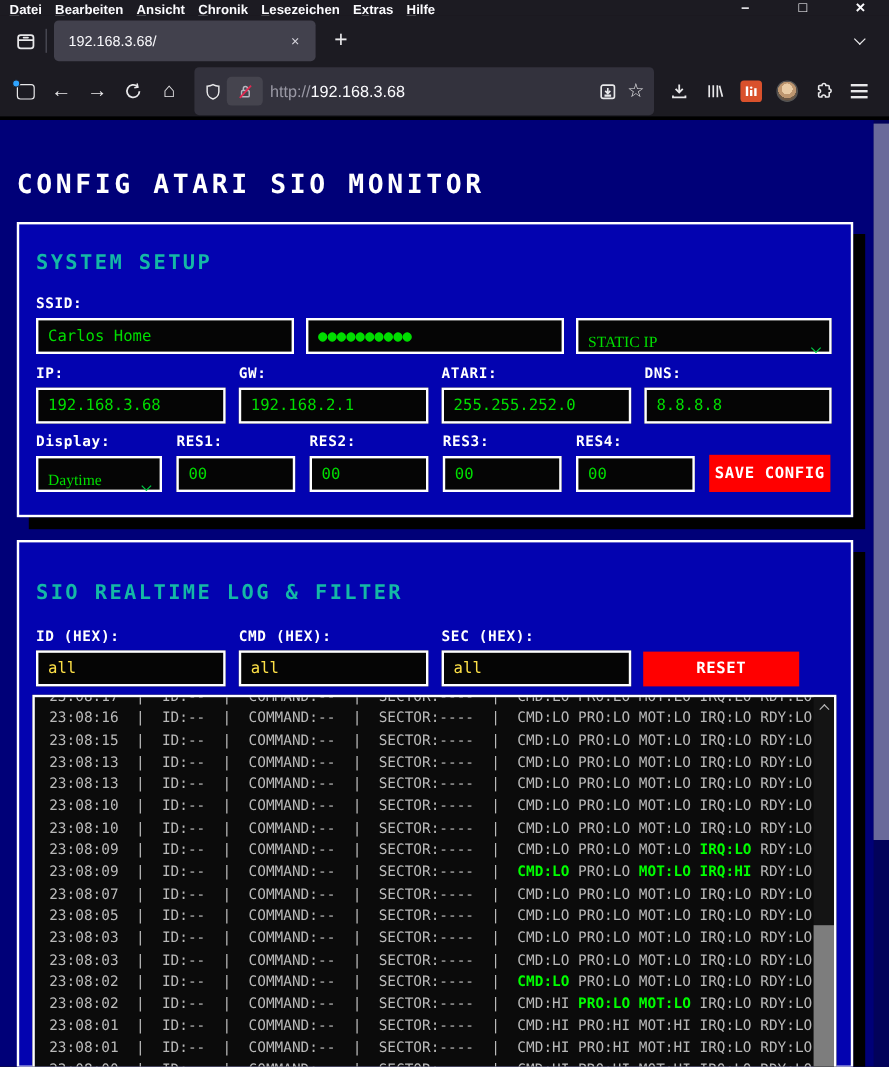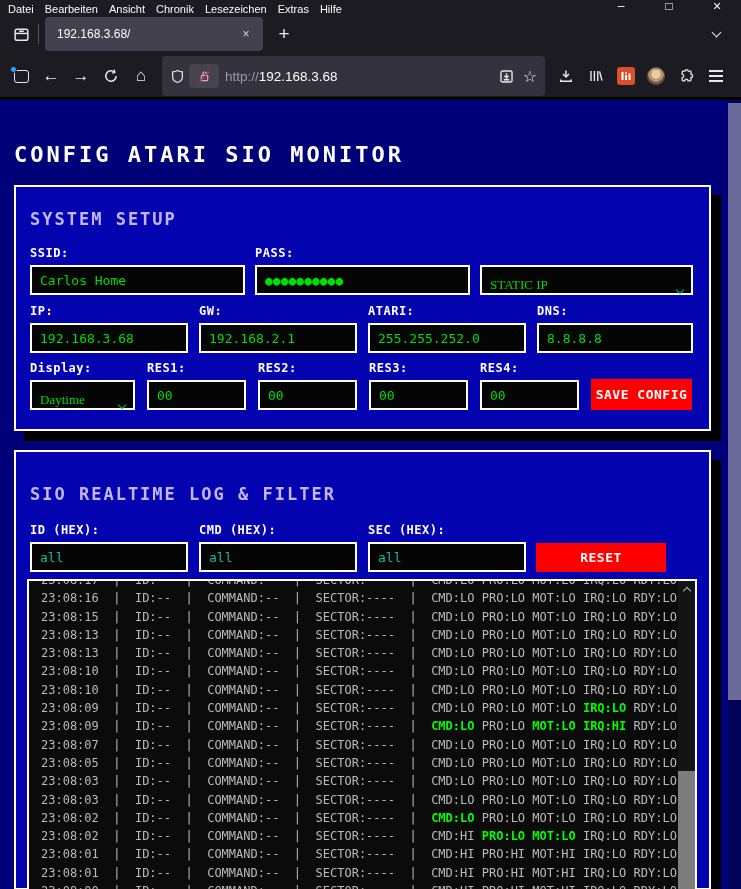--- a/index.html
+++ b/index.html
@@ -1,21 +1,21 @@
 <!DOCTYPE html>
 <html><head>
 <meta charset="utf-8">
 <style>
   * { margin:0; padding:0; box-sizing:border-box; }
   html,body { width:741px; height:889px; overflow:hidden; background:#1c1b22;
               font-family:"Liberation Sans", sans-serif; }
 
   
   .menubar { height:13px; background:#1c1b22; display:flex; align-items:flex-end;
-             padding:0 0 0 8px; color:#fbfbfe; font-size:11px; overflow:hidden; }
+             padding:0 0 0 8px; color:#fbfbfe; font-size:11px; overflow:hidden;font-weight:bold; }
   .menus { display:flex; gap:11px; margin-bottom:-2px; }
   .menu-item { cursor:default; white-space:nowrap; }
   .menu-item u { text-decoration:underline; }
   .winctl { margin-left:auto; display:flex; color:#fbfbfe; }
   .winctl span { width:48px; text-align:center; font-size:12px; line-height:14px; }
 
   .tabbar { height:42px; background:#1c1b22; display:flex; align-items:center; padding:0 8px; }
   .icon-btn { display:flex; align-items:center; justify-content:center; color:#e8e8ea; }
   .fxview { width:26px; height:26px; border-radius:4px; }
   .vsep { width:1px; height:20px; background:#52515c; margin:0 6px 0 4px; }
@@ -55,35 +55,35 @@
   .page-sb { position:absolute; top:0; right:0; width:13px; height:100%; background:#02025a; }
   .page-sb-thumb { position:absolute; top:3px; left:0; width:13px; height:597px; background:#6a6a9a; }
 
   .site-title { margin:42px 0 0 14px; color:#fff; font-size:22px; font-weight:bold;
                 letter-spacing:3px; white-space:nowrap; }
 
   .panel { width:697px; margin-left:14px; background:#0303b0; border:2px solid #fff;
            box-shadow:10px 10px 0 #000; }
   .panel-1 { margin-top:18px; padding:22px 14px 19px; }
   .panel-2 { margin-top:19px; padding:32px 14px 0; height:440px; }
-  .panel-h { color:#c4b5fd; font-size:17px; font-weight:bold; letter-spacing:2px; }
+  .panel-h { color:#14b8a6; font-size:17px; font-weight:bold; letter-spacing:2px; }
   .panel-1 .panel-h { margin-bottom:17px; }
   .panel-2 .panel-h { margin-bottom:19px; }
 
   .frow { display:flex; align-items:flex-end; }
   .row1 { gap:10px; margin-bottom:9px; }
   .row2 { gap:11px; margin-bottom:8px; }
   .row3 { gap:12px; }
   .rowf { gap:11px; }
   .f label { display:block; color:#fff; font-size:12px; font-weight:bold;
              margin-bottom:5px; letter-spacing:0.5px; }
   .f input, .selectbox { width:100%; height:30px; background:#050505; border:2px solid #fff;
              color:#00dd00; font-family:"DejaVu Sans Mono", monospace; font-size:13px;
              padding:0 8px; outline:none; }
-  .f input.dim { color:#14b8a6; }
+  .f input.dim { color:#fde047; }
   .selectbox { display:flex; align-items:flex-end;font-family:Liberation Serif, serif; }
   .selectbox .sel-val { flex:1; white-space:nowrap; overflow:hidden; }
   .sel-chev { width:6px; height:6px; border-right:1.5px solid #00cc44;
               border-bottom:1.5px solid #00cc44; transform:rotate(45deg); margin-top:-3px; }
   .btn-red { background:#ff0000; border:none; color:#fff; font-family:"DejaVu Sans Mono", monospace;
              font-size:13px; font-weight:bold; letter-spacing:0.5px; cursor:pointer; }
 
   .w215{width:215px}.w213{width:213px}.w158{width:158px}.w156{width:156px}
   .w105{width:105px}.w99{width:99px}
   .btn-save { width:101px; height:31px; }
@@ -233,21 +233,20 @@
 
   <div class="panel panel-1">
     <div class="panel-h">SYSTEM SETUP</div>
 
     <div class="frow row1">
       <div class="f w215">
         <label>SSID:</label>
         <input readonly="" value="Carlos Home" style="">
       </div>
       <div class="f w215">
-        <label>PASS:</label>
         <input readonly="" value="●●●●●●●●●●" style="">
       </div>
       <div class="f w213">
         <div class="selectbox">
           <span class="sel-val">STATIC IP</span>
           <i class="sel-chev"></i>
         </div>
       </div>
     </div>
 

